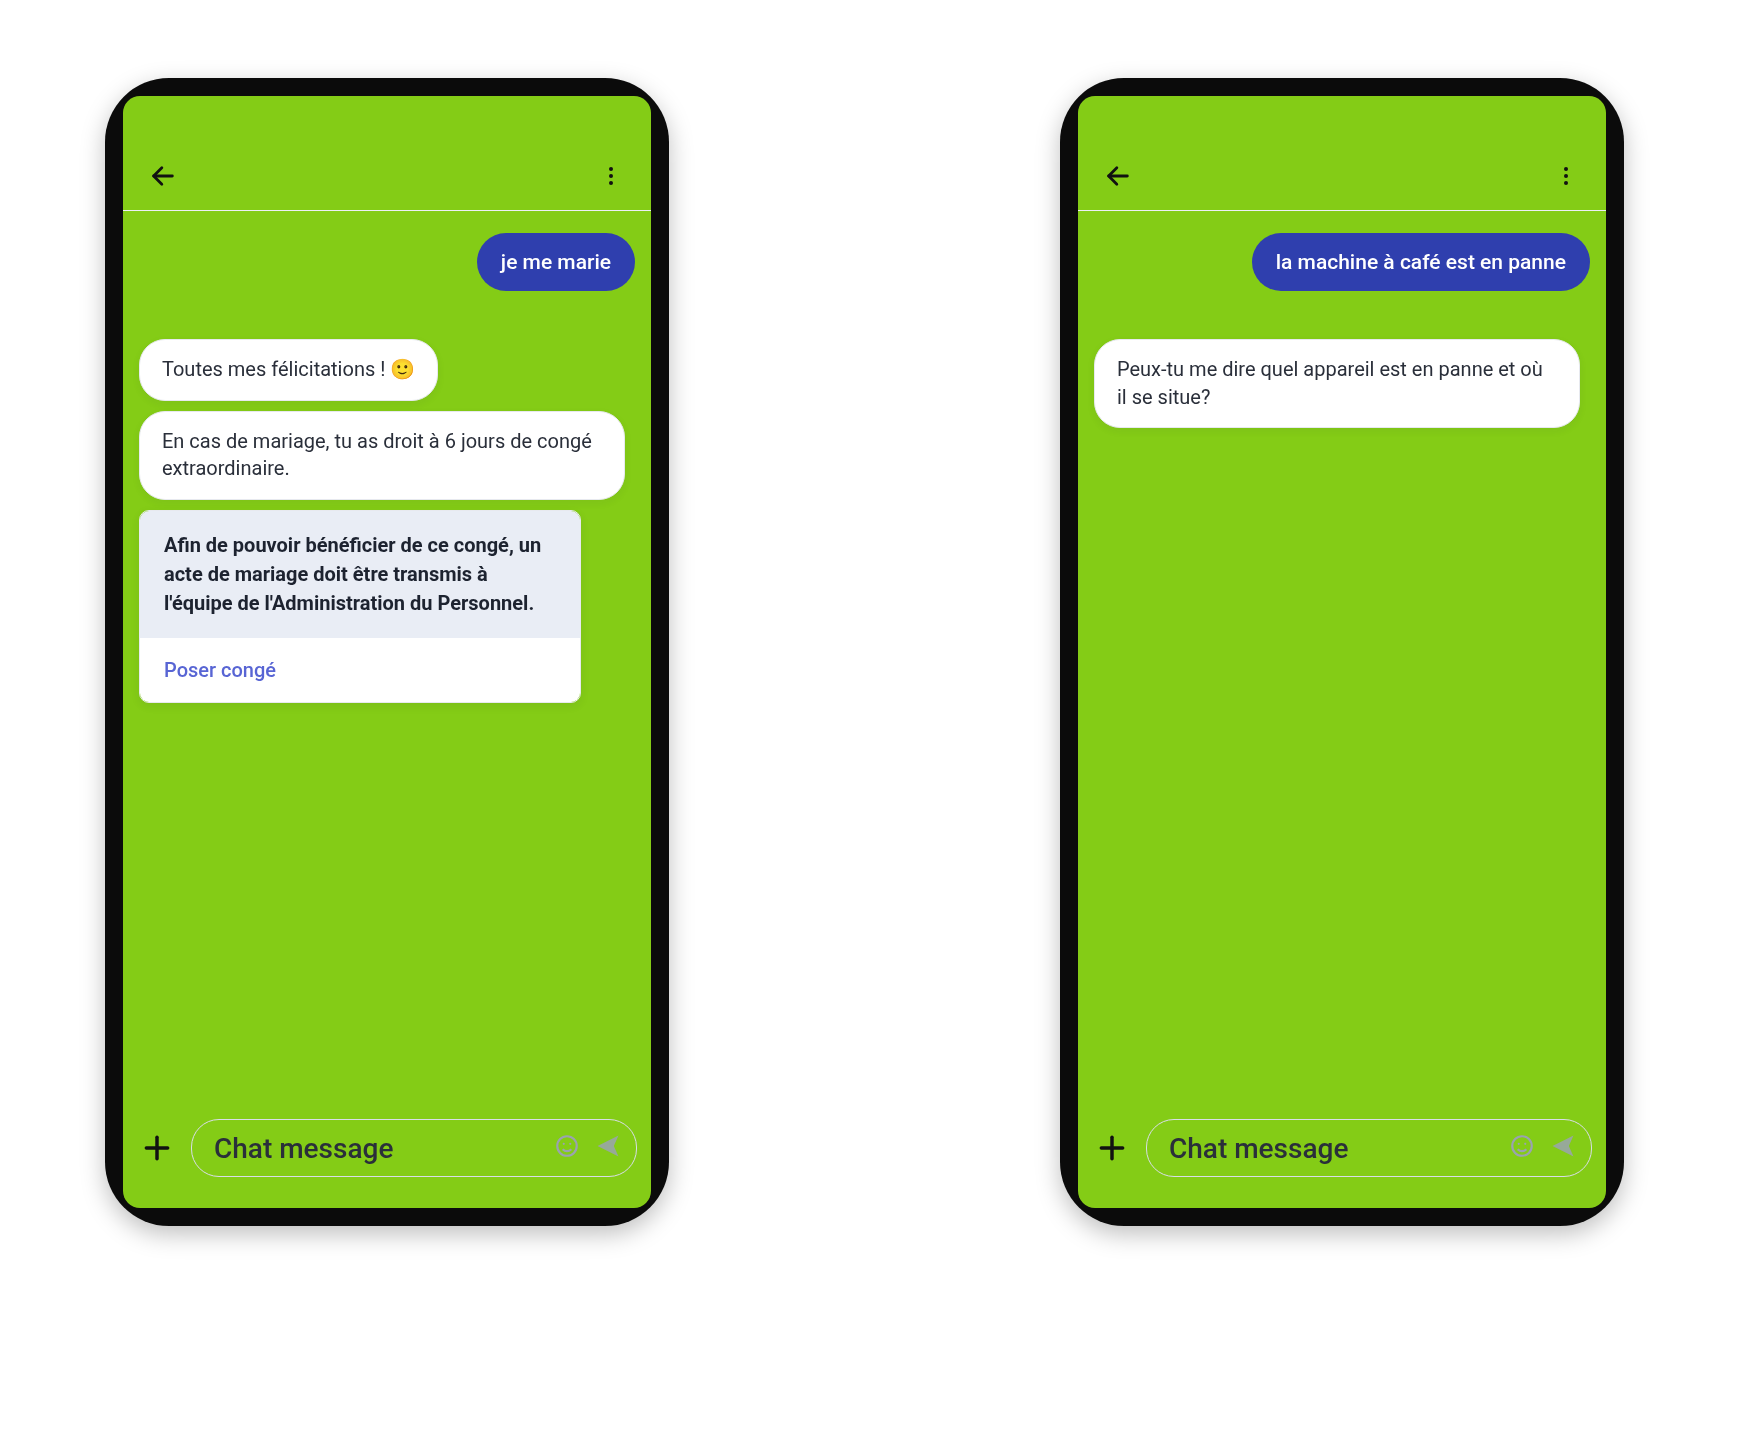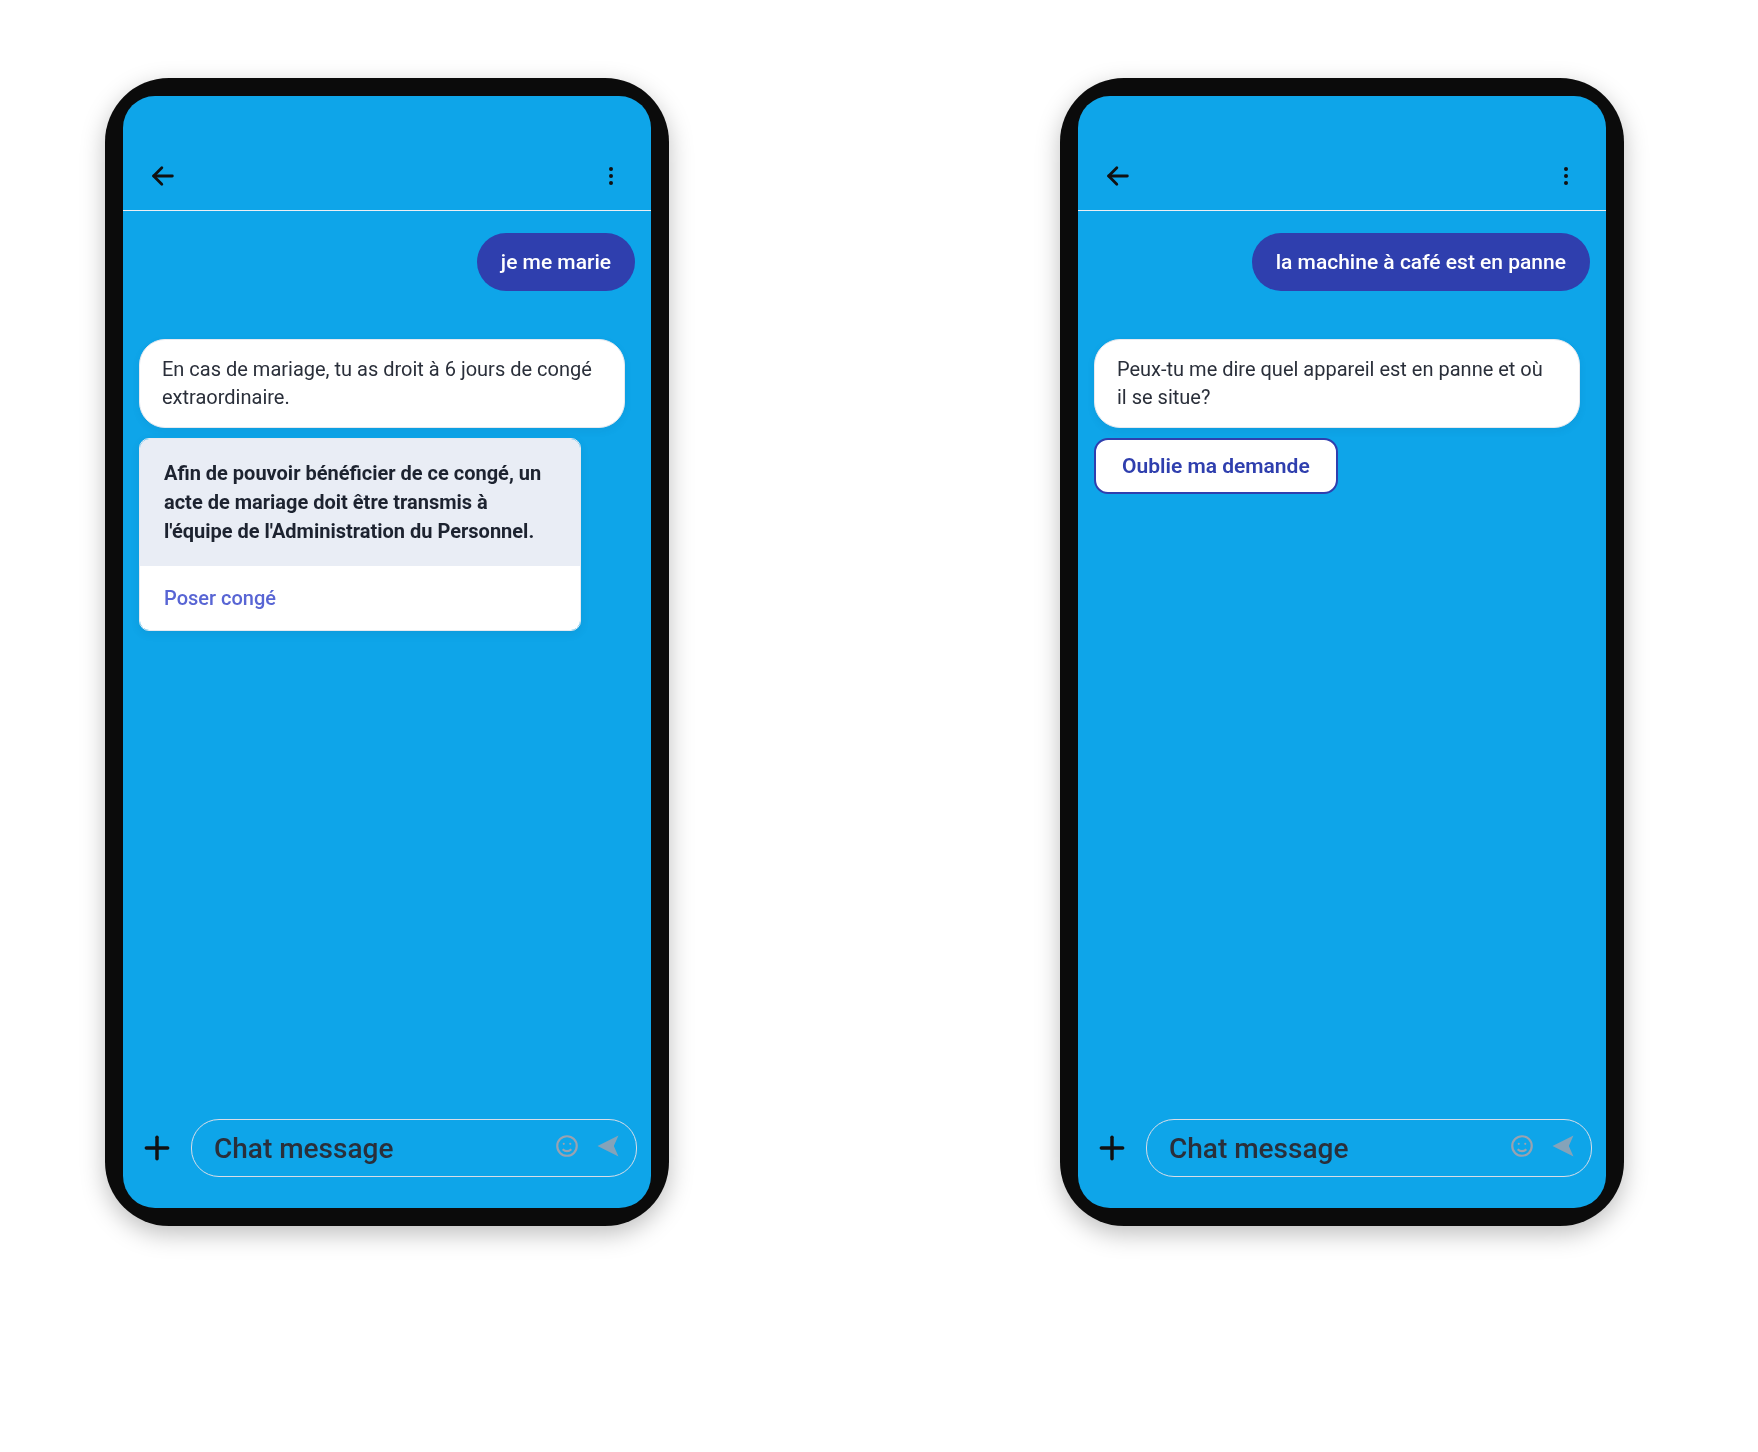--- a/index.html
+++ b/index.html
@@ -23,22 +23,22 @@
     position: absolute;
     width: 564px;
     height: 1148px;
     border-radius: 64px;
     background: #0b0b0b;
     box-shadow: 0 8px 24px rgba(0,0,0,0.25);
   }
   .phone-inner {
     position: absolute;
     inset: 18px;
-    border-radius: 32px;
-    background: #0ea5e9;
+    border-radius: 17px;
+    background: #84cc16;
     overflow: hidden;
     display: flex;
     flex-direction: column;
   }
   .earpiece-bar {
     position: absolute;
     top: 34px;
     left: 50%;
     transform: translateX(-50%);
     width: 190px;
@@ -218,20 +218,21 @@
             </svg>
         </div>
       </div>
 
       <div class="chat">
         <div class="row-right">
           <div class="bubble-user">je me marie</div>
         </div>
         <div class="small-gap"></div>
         <div class="stack-left">
+          <div class="bubble-bot">Toutes mes félicitations ! 🙂</div>
           <div class="bubble-bot">En cas de mariage, tu as droit à 6 jours de congé extraordinaire.</div>
           <div class="card">
             <div class="card-head">Afin de pouvoir bénéficier de ce congé, un acte de mariage doit être transmis à l'équipe de l'Administration du Personnel.</div>
             <div class="card-link">Poser congé</div>
           </div>
         </div>
       </div>
 
       <div class="composer">
         <div class="plus-btn">
@@ -287,21 +288,20 @@
         </div>
       </div>
 
       <div class="chat">
         <div class="row-right">
           <div class="bubble-user">la machine à café est en panne</div>
         </div>
         <div class="small-gap"></div>
         <div class="stack-left">
           <div class="bubble-bot">Peux-tu me dire quel appareil est en panne et où il se situe?</div>
-          <div class="bubble-action">Oublie ma demande</div>
         </div>
         <div class="small-gap"></div>
         <div class="small-gap"></div>
       </div>
 
       <div class="composer">
         <div class="plus-btn">
           <svg width="32" height="32" viewBox="0 0 24 24" fill="none" stroke="currentColor" stroke-width="2.6" stroke-linecap="round">
               <line x1="12" y1="4" x2="12" y2="20"></line>
               <line x1="4" y1="12" x2="20" y2="12"></line>

